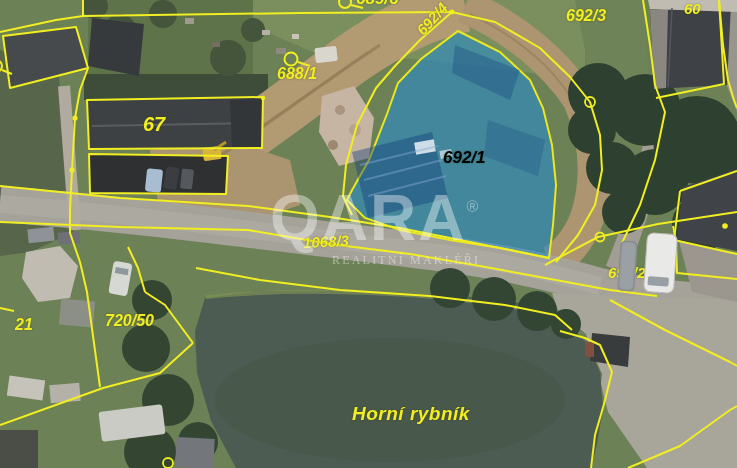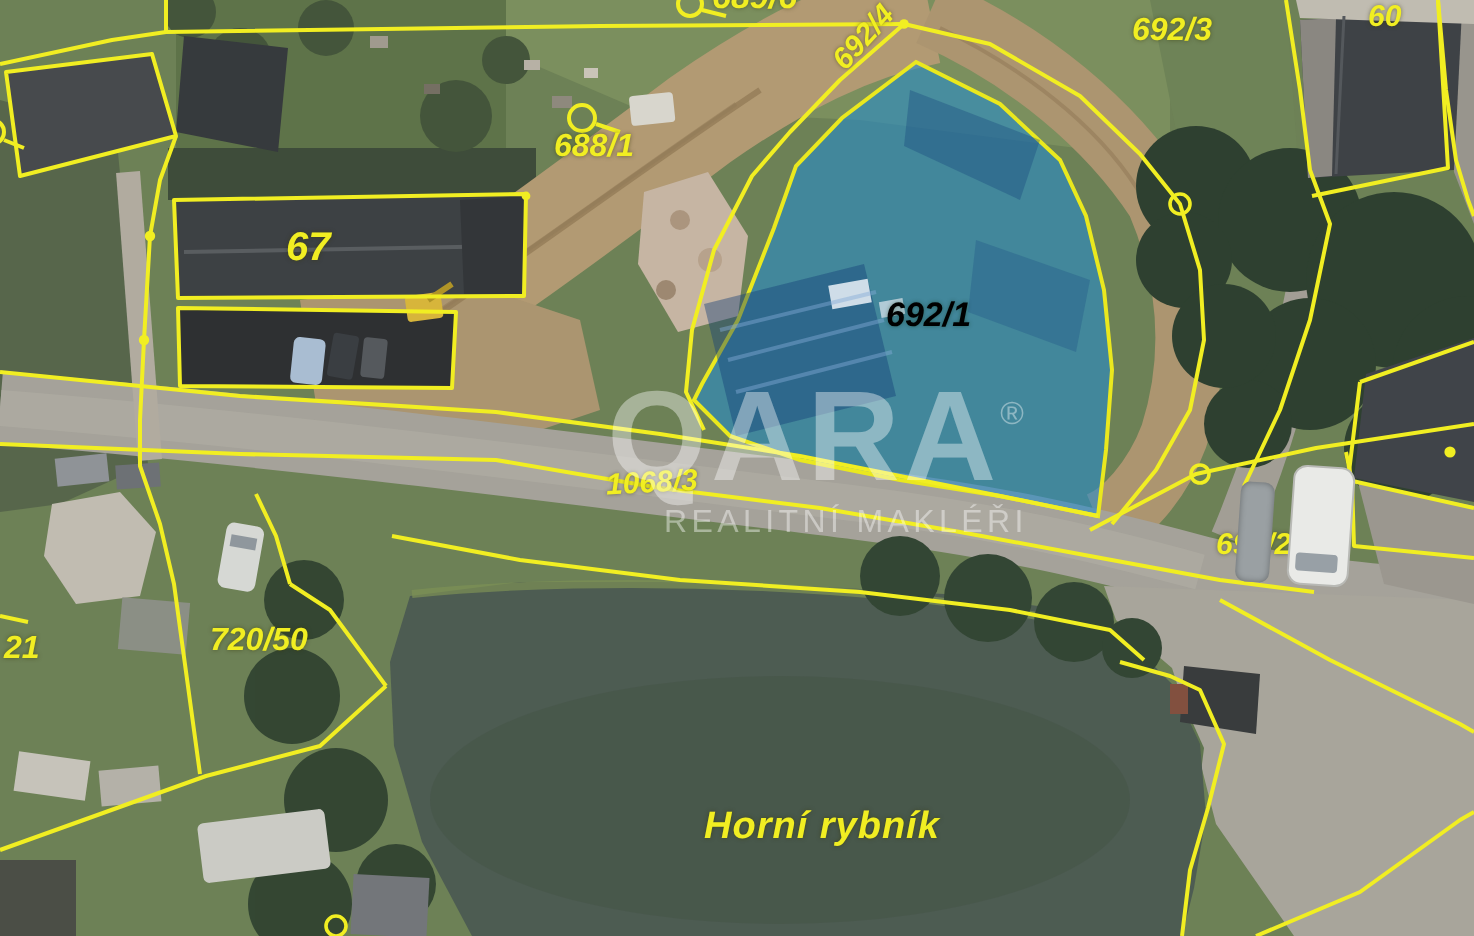--- a/index.html
+++ b/index.html
@@ -17,37 +17,37 @@
   .lbl-top-clipped{left:356px;top:-11px;font-size:17px;}
   .lbl-692-4{left:413px;top:27px;font-size:15px;transform:rotate(-48deg);transform-origin:left top;}
   .lbl-692-3{left:566px;top:7px;}
   .lbl-60{left:664px;top:0px;font-size:15px;margin-left:20px;}
   .lbl-688-1{left:277px;top:65px;}
   .lbl-98{left:143px;top:113px;font-size:20px;}
   .lbl-692-1{left:443px;top:148px;font-size:17px;color:#000000;text-shadow:0 0 2px rgba(0,40,0,.4);}
   .lbl-1068-3{left:303px;top:233px;font-size:15px;transform:rotate(-3deg);}
   .lbl-692-2{left:608px;top:264px;font-size:15px;z-index:30;}
   .lbl-720-50{left:105px;top:312px;text-align:center;}
-  .lbl-21{left:2px;top:316px;}
+  .lbl-21{left:15px;top:316px;}
   .lbl-pond{left:352px;top:403px;font-size:19px;letter-spacing:.5px;}
   
   .vehicle{position:absolute;z-index:40;}
   .gray-car{left:619px;top:241px;width:17px;height:50px;border-radius:5px;
     background:#9aa0a3;transform:rotate(4deg);box-shadow:inset 0 0 3px rgba(0,0,0,.35);}
   .white-van{left:645px;top:233px;width:29px;height:58px;border-radius:7px;
     background:#e9eae7;border:1px solid #b8b9b5;transform:rotate(4deg);}
   .white-van .windshield{position:absolute;left:3px;bottom:6px;width:21px;height:9px;
     background:#98a0a6;border-radius:2px;}
   
   .watermark{position:absolute;left:248px;top:186px;z-index:50;
     color:rgba(255,255,255,.40);pointer-events:none;}
   .wm-brand{font-size:64px;font-weight:700;letter-spacing:2px;line-height:1;text-align:right;}
   .wm-reg{font-size:16px;vertical-align:28px;font-weight:400;}
-  .wm-tagline{font-size:16px;letter-spacing:2.2px;margin-top:3px;margin-left:84px;
-    color:rgba(255,255,255,.42);white-space:nowrap;}
+  .wm-tagline{font-size:12px;letter-spacing:2.2px;margin-top:3px;margin-left:84px;
+    color:rgba(255,255,255,.42);white-space:nowrap;font-family:Liberation Serif, serif;}
 </style>
 </head>
 <body>
 
 <div id="stage">
 
   <svg width="737" height="468" viewBox="0 0 737 468">
     <g>
       <rect x="0" y="0" width="737" height="468" fill="#6d8156"></rect>
       <polygon points="250,0 585,0 585,80 430,60 320,55 250,25" fill="#7b8f5e"></polygon>

